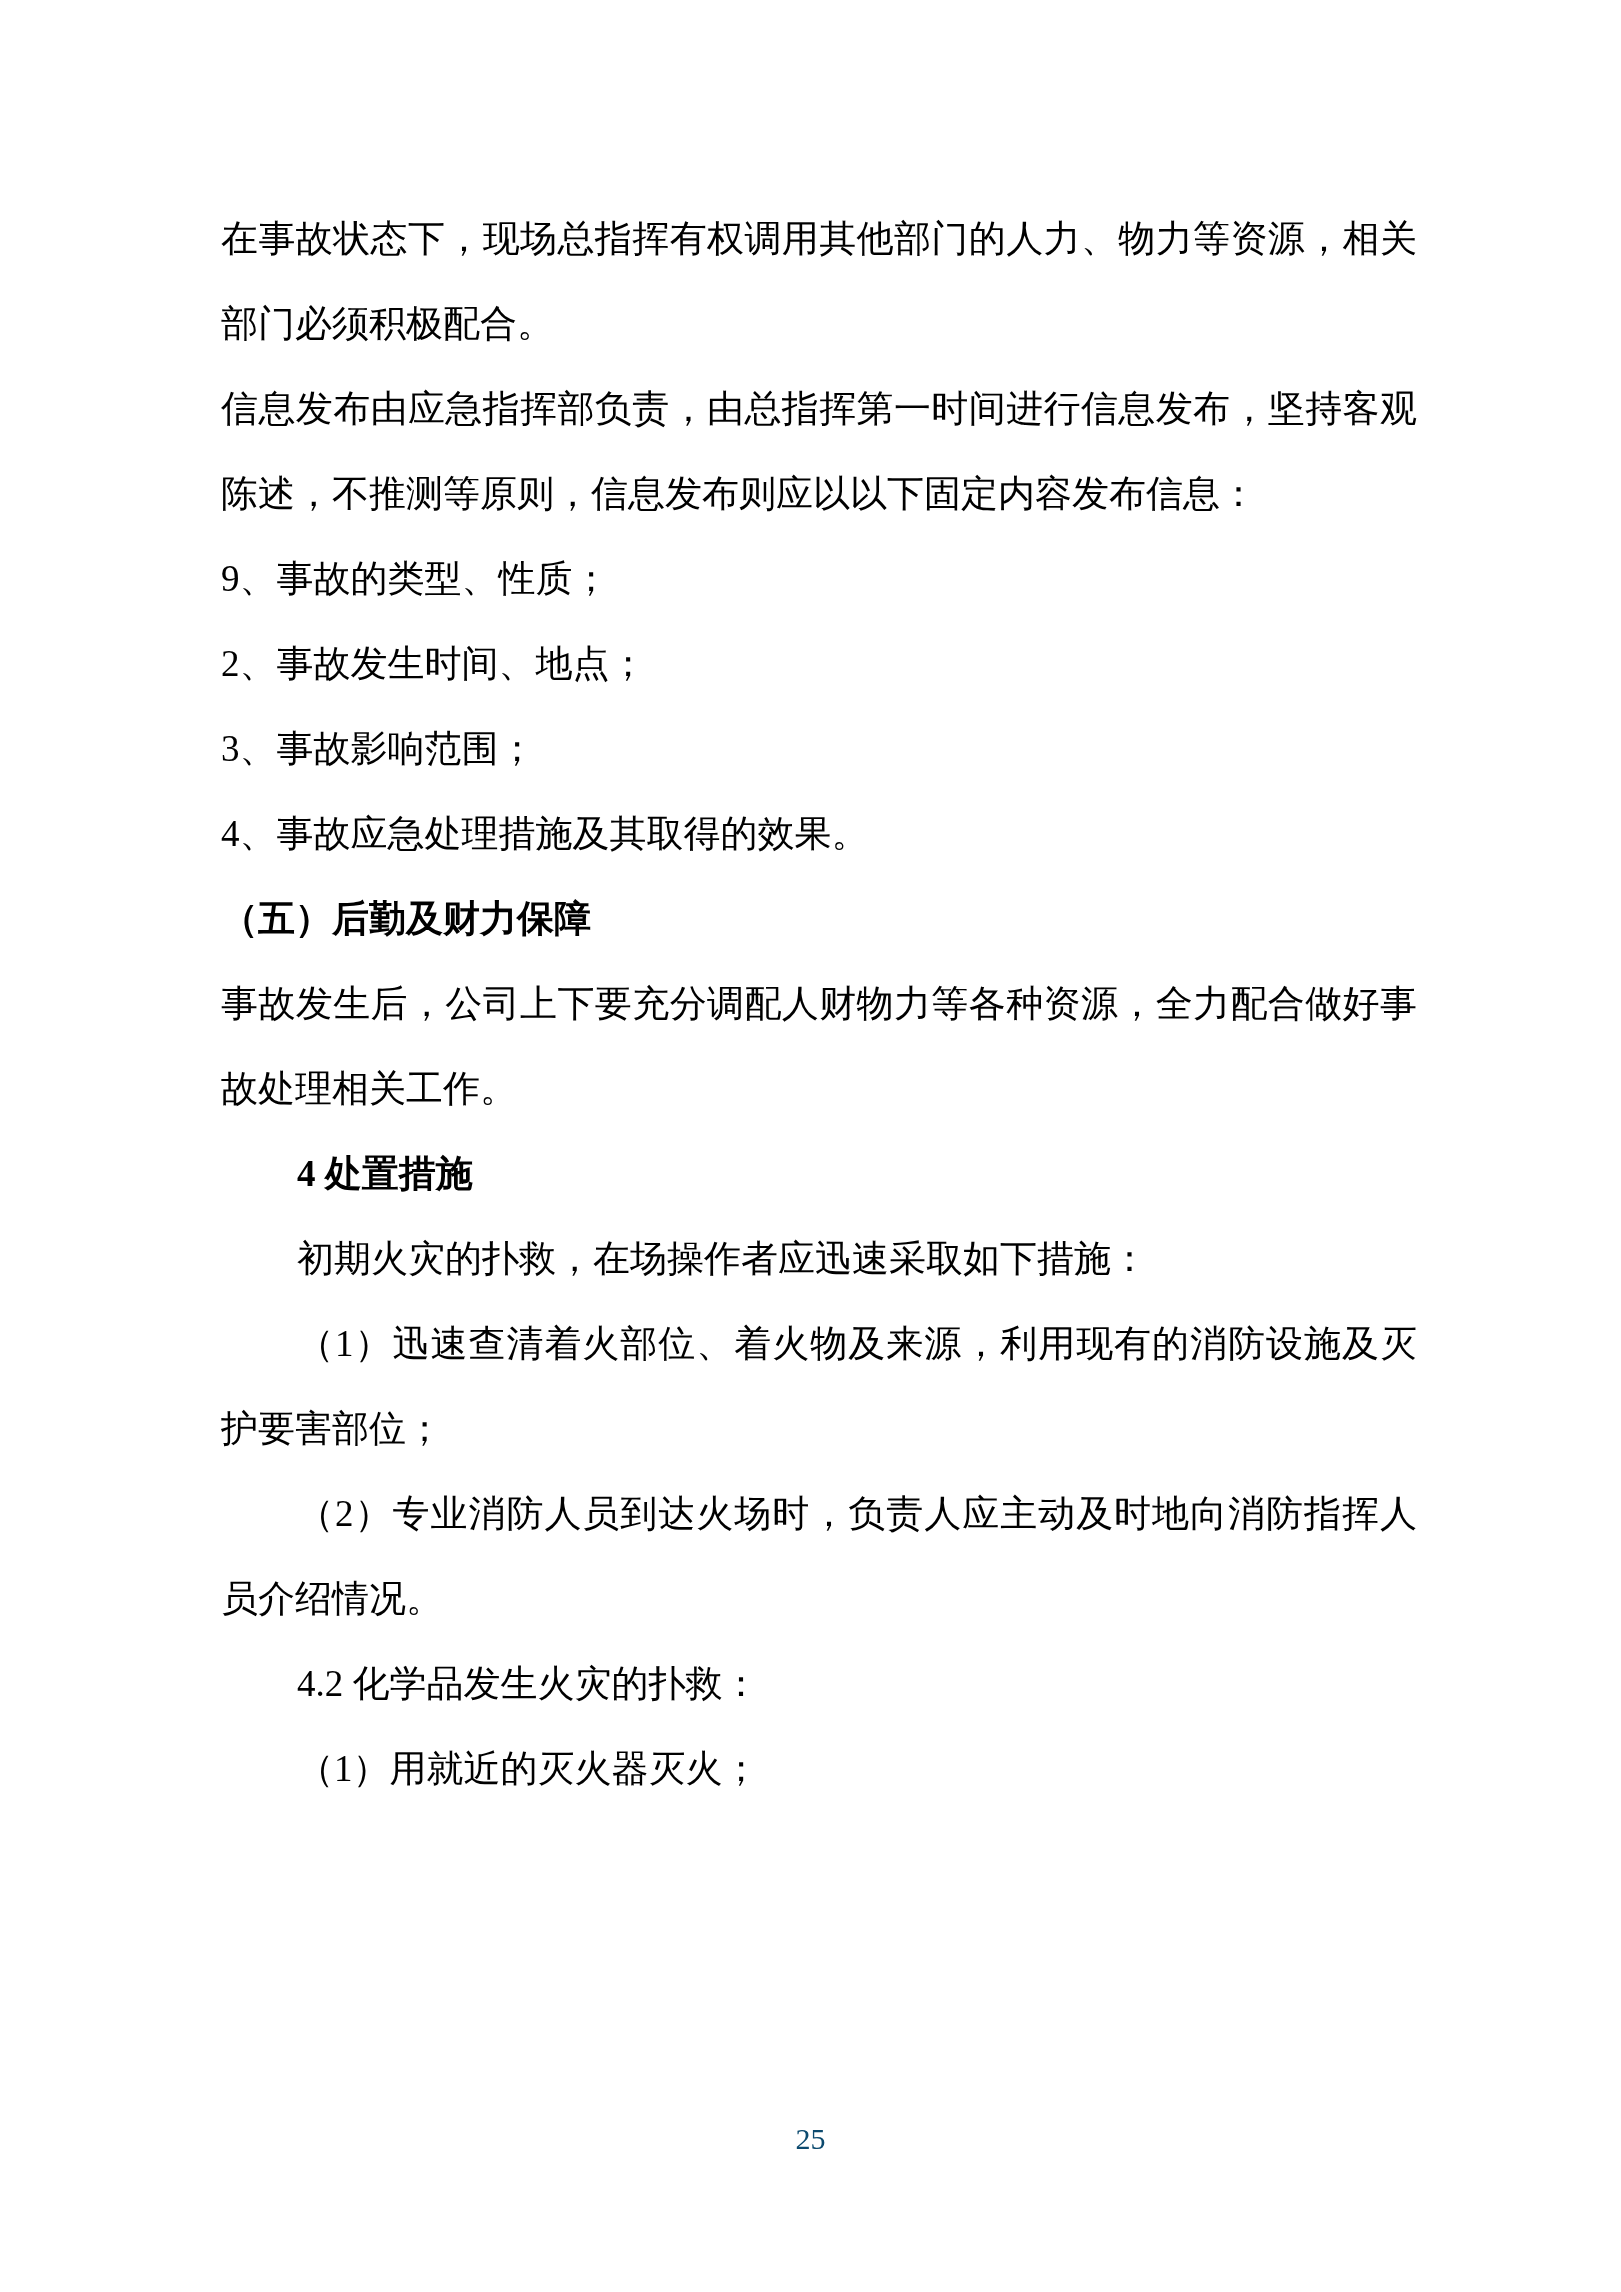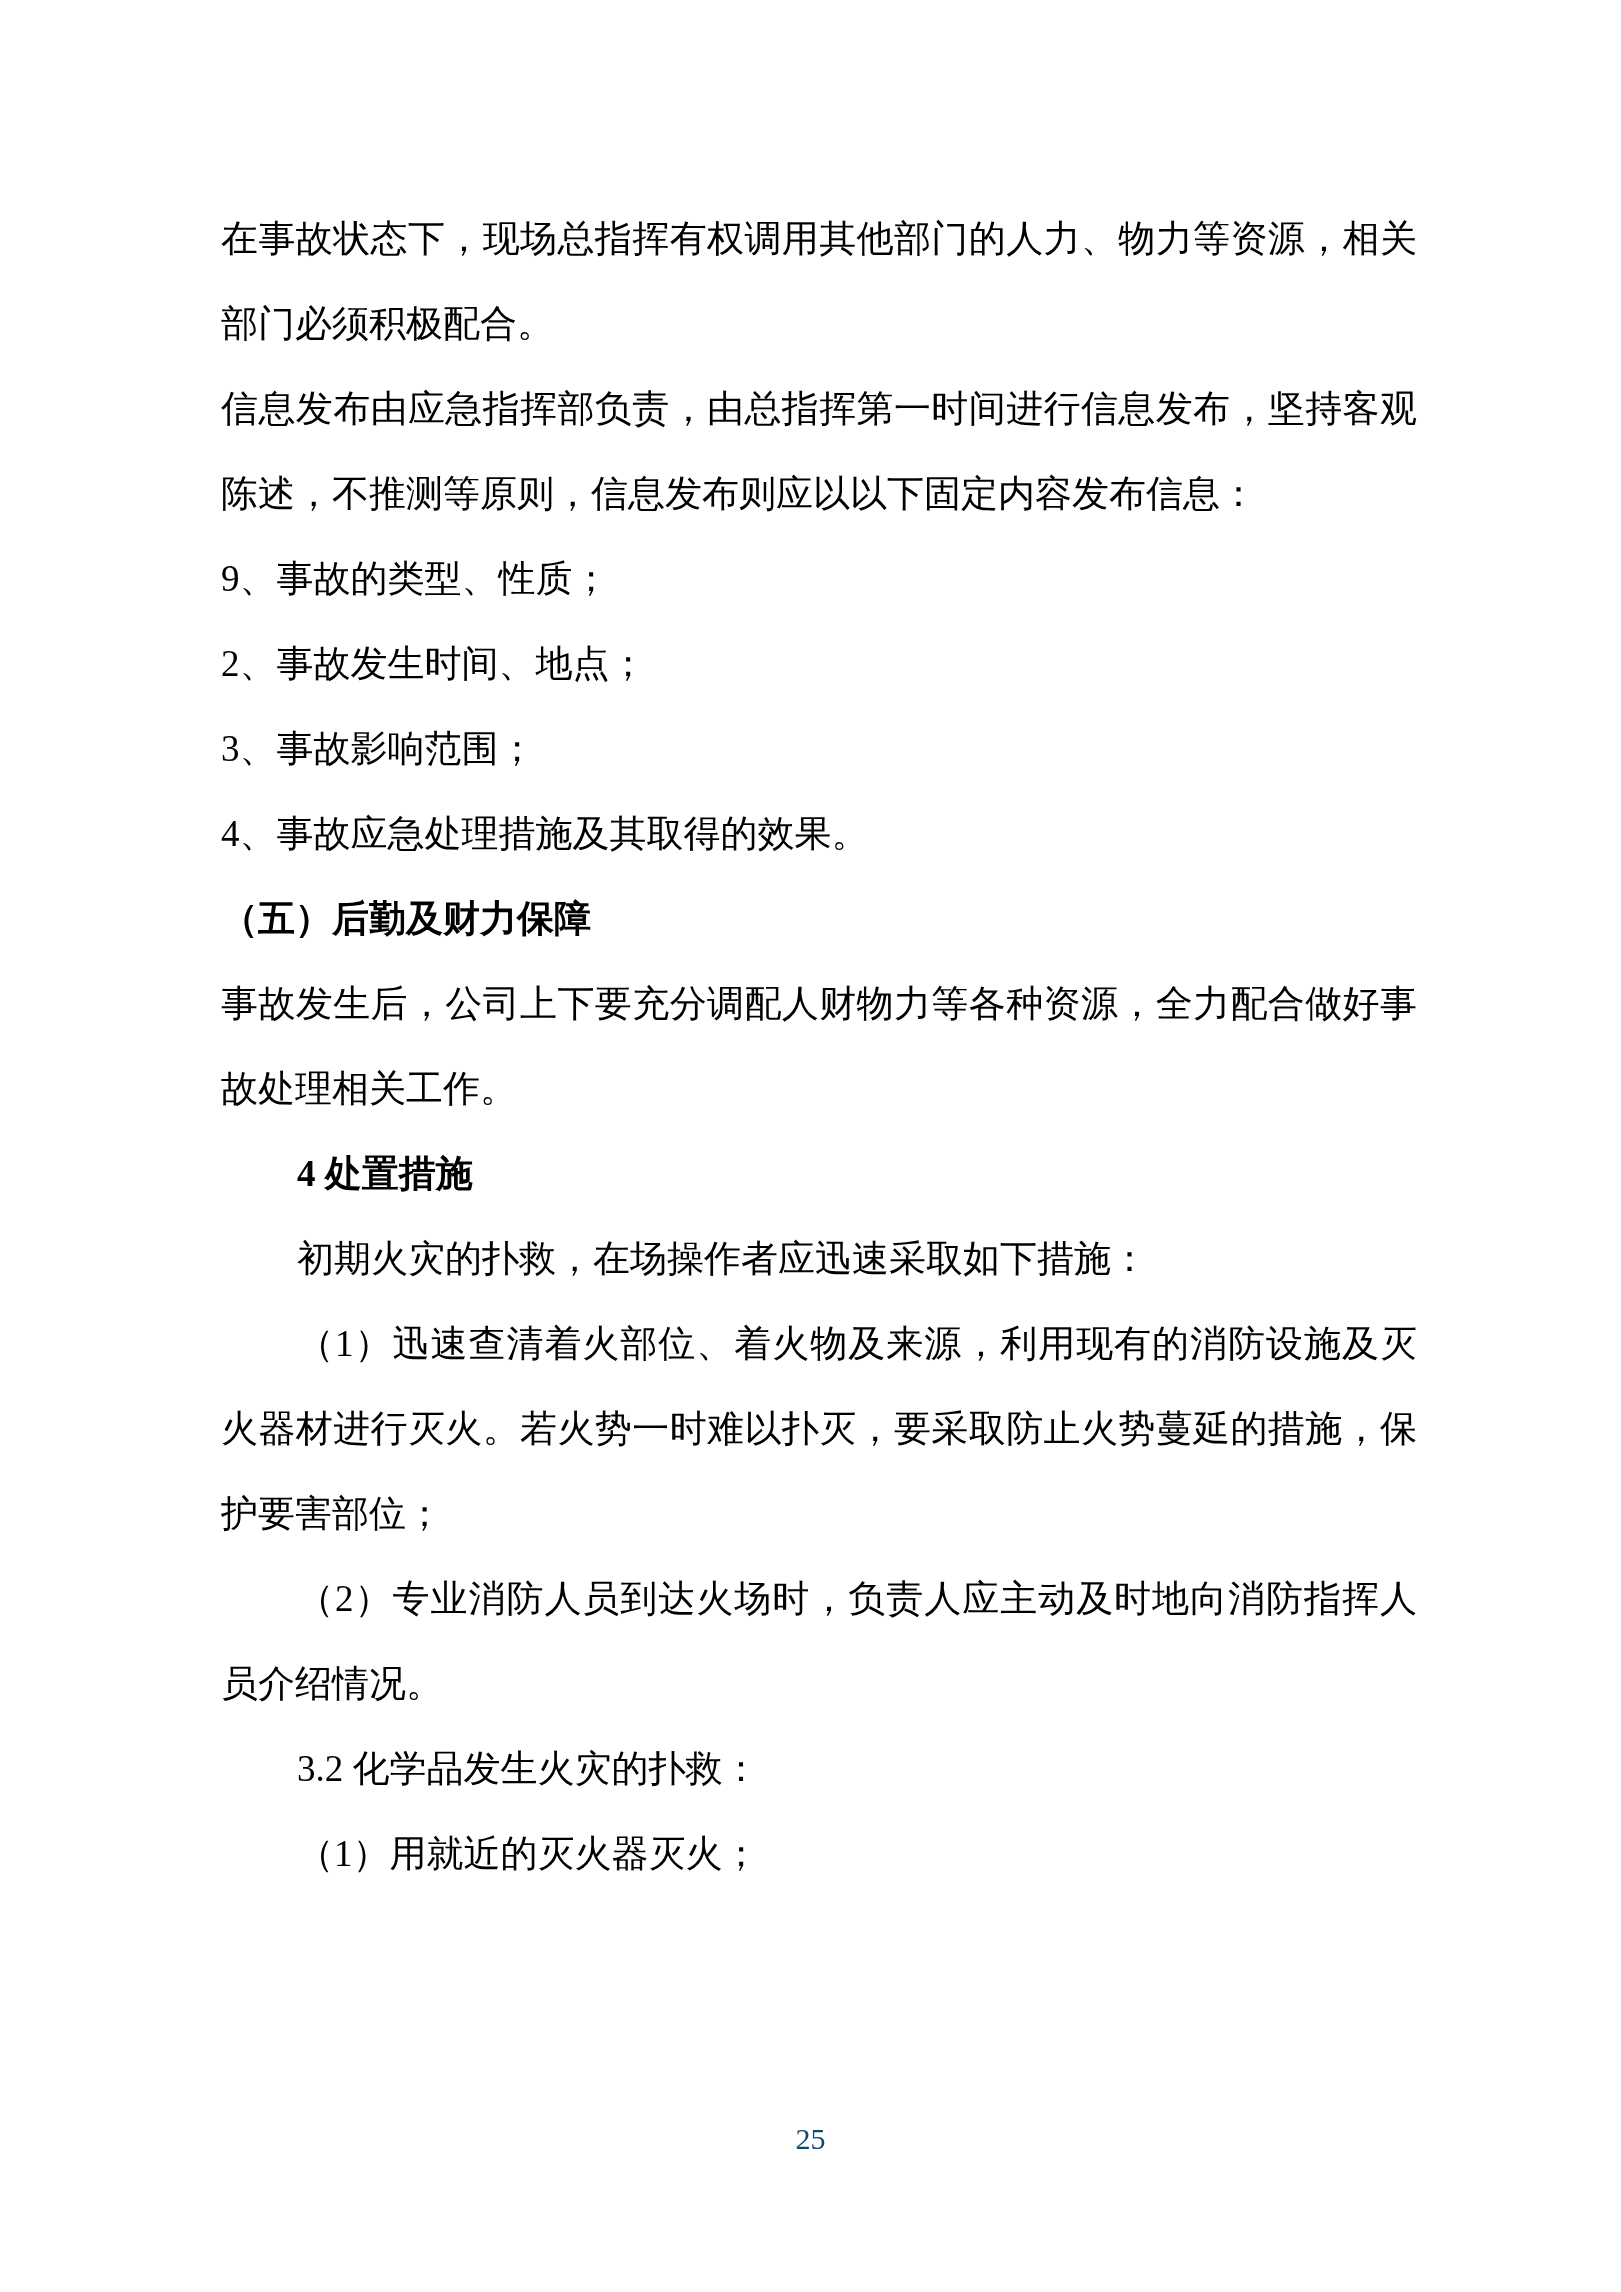--- a/index.html
+++ b/index.html
@@ -67,22 +67,21 @@
     <div class="line">9、事故的类型、性质；</div>
     <div class="line">2、事故发生时间、地点；</div>
     <div class="line">3、事故影响范围；</div>
     <div class="line">4、事故应急处理措施及其取得的效果。</div>
     <div class="line heading">（五）后勤及财力保障</div>
     <div class="line justify">事故发生后，公司上下要充分调配人财物力等各种资源，全力配合做好事</div>
     <div class="line">故处理相关工作。</div>
     <div class="line heading indent">4 处置措施</div>
     <div class="line indent">初期火灾的扑救，在场操作者应迅速采取如下措施：</div>
     <div class="line justify indent">（1）迅速查清着火部位、着火物及来源，利用现有的消防设施及灭</div>
-    <div class="line justify">火器材进行灭火。若火势一时难以扑灭，要采取防止火势蔓延的措施，保</div>
     <div class="line">护要害部位；</div>
     <div class="line justify indent">（2）专业消防人员到达火场时，负责人应主动及时地向消防指挥人</div>
     <div class="line">员介绍情况。</div>
-    <div class="line indent">3.2 化学品发生火灾的扑救：</div>
+    <div class="line indent">4.2 化学品发生火灾的扑救：</div>
     <div class="line indent">（1）用就近的灭火器灭火；</div>
   </div>
   <div class="page-number">25</div>
 </div>
 
 
 </body></html>

